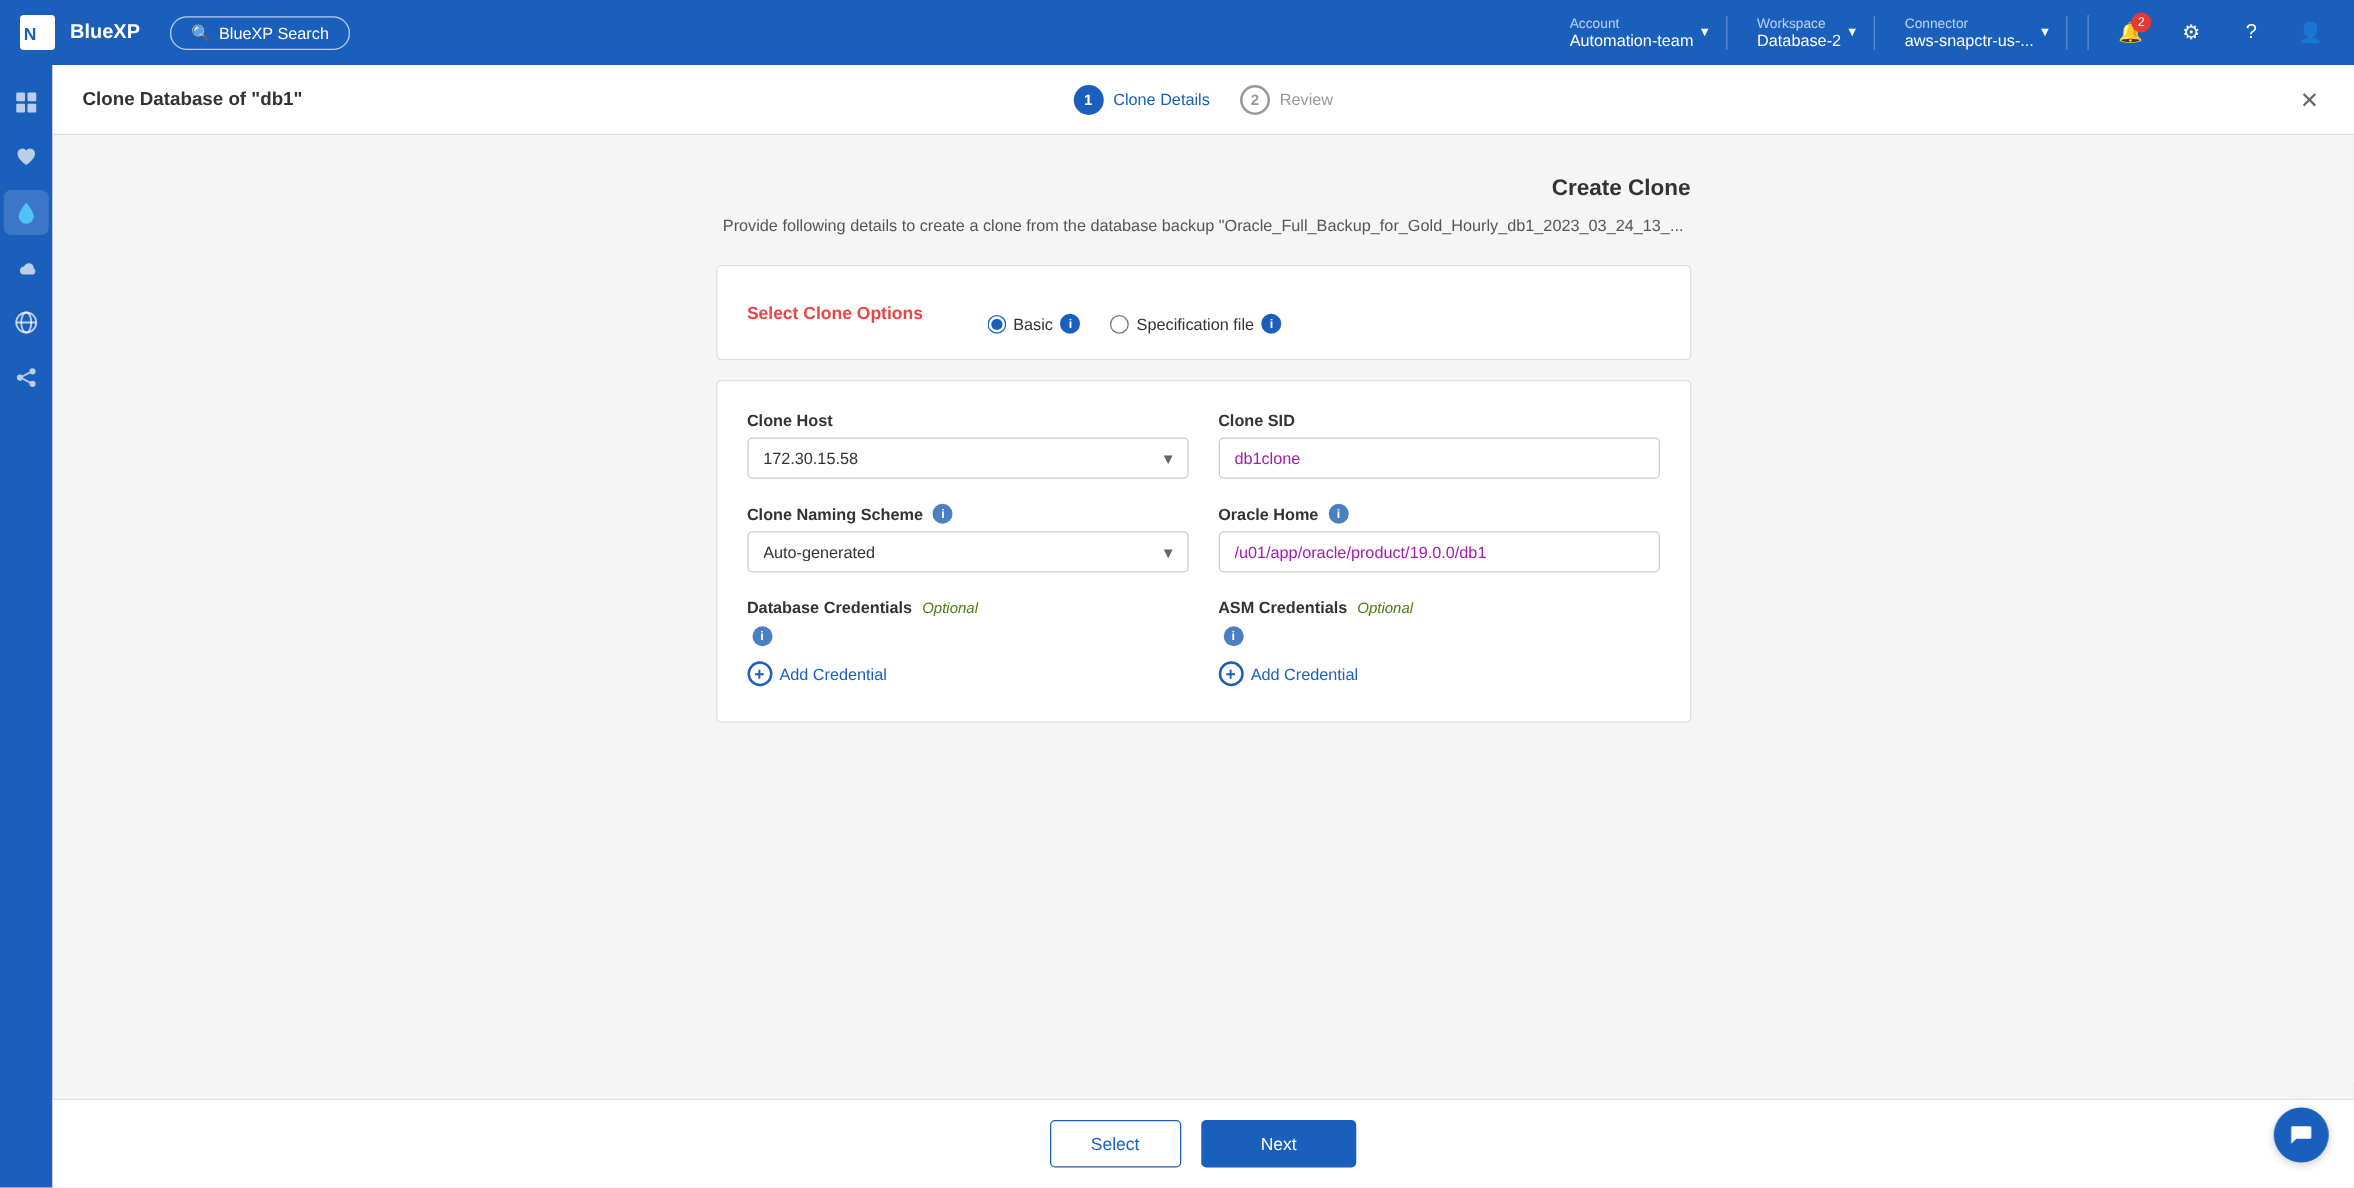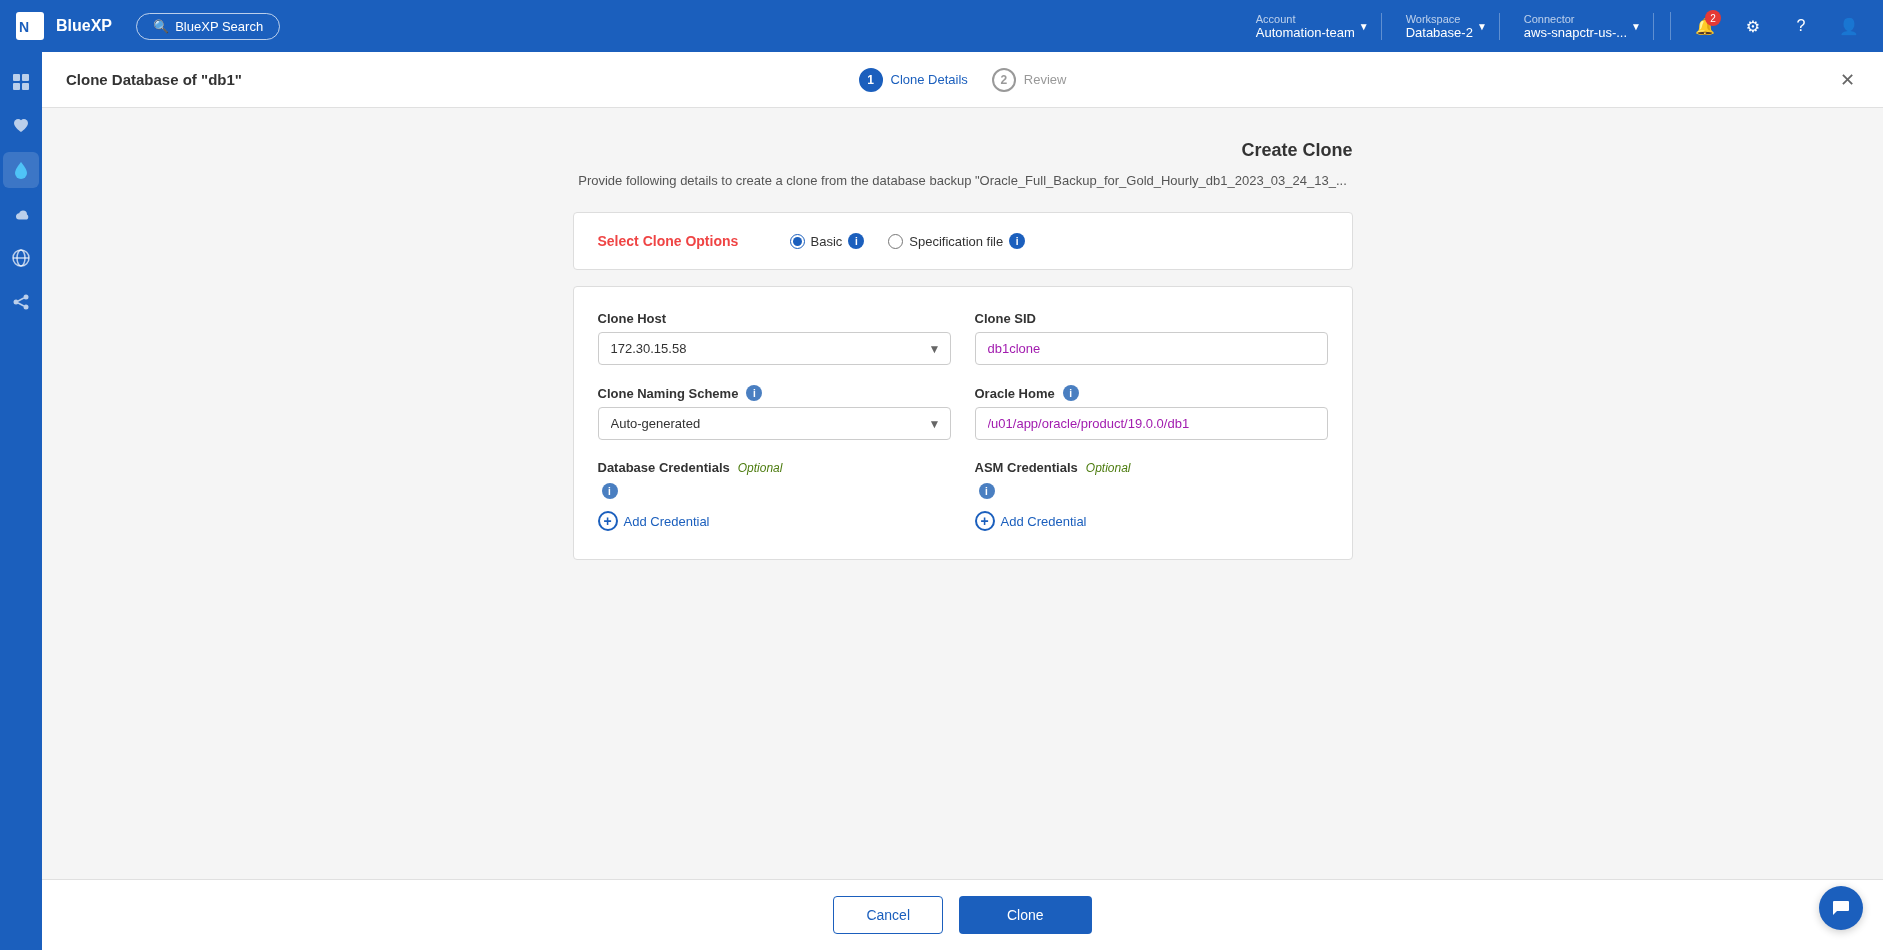--- a/index.html
+++ b/index.html
@@ -259,20 +259,21 @@
       align-items: center;
       gap: 24px;
     }
     .radio-option {
       display: flex;
       align-items: center;
       gap: 6px;
       cursor: pointer;
       font-size: 13px;
       color: #333;
+      margin-top: 18px;
     }
     .radio-option input[type="radio"] {
       accent-color: #1b5fbd;
       width: 15px;
       height: 15px;
     }
     .info-icon {
       display: inline-flex;
       align-items: center;
       justify-content: center;
@@ -666,22 +667,22 @@
               <span>Add Credential</span>
             </button>
           </div>
         </div>
 
       </div>
     </div>
   </div>
 
   <div class="modal-footer">
-    <button class="btn-cancel">Cancel</button>
-    <button class="btn-next">Clone</button>
+    <button class="btn-cancel">Select</button>
+    <button class="btn-next">Next</button>
   </div>
 
 </div>
 
 <div class="chat-bubble">
   <svg width="22" height="22" viewBox="0 0 22 22">
     <path d="M4 4h14a1 1 0 0 1 1 1v8a1 1 0 0 1-1 1H7l-4 4V5a1 1 0 0 1 1-1z" fill="white"></path>
   </svg>
 </div>
 

